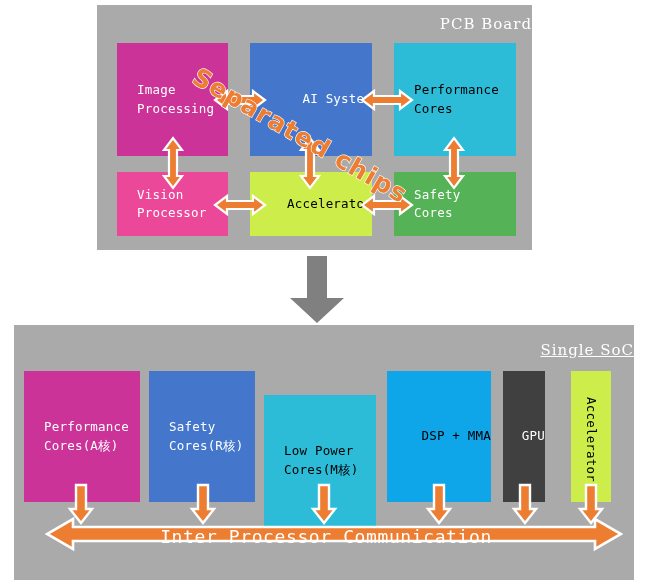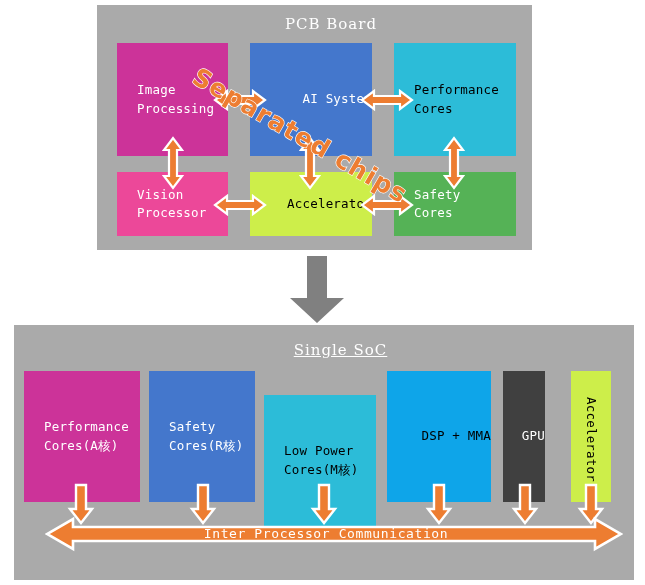--- a/index.html
+++ b/index.html
@@ -1,37 +1,37 @@
 <!DOCTYPE html>
 <html><head>
 <meta charset="utf-8">
 <style>
   html,body{margin:0;padding:0;background:#ffffff;}
   body{width:645px;height:585px;position:relative;overflow:hidden;
        font-family:"DejaVu Sans Mono","Liberation Mono",monospace;}
   .panel{position:absolute;background:#aaaaaa;}
-  .panel-title{position:absolute;left:0;right:0;text-align:center;color:#ffffff;
+  .panel-title{position:absolute;left:0;right:0;text-align:right;color:#ffffff;
        font-family:"DejaVu Serif","Liberation Serif",serif;font-size:15px;letter-spacing:1px;padding-left:33px;}
   .blk{position:absolute;display:flex;align-items:center;box-sizing:border-box;
        font-size:12.5px;line-height:1.45;letter-spacing:.2px;}
   .blk .lbl{padding-left:20px;white-space:pre-line;}
   .blk.ctr{justify-content:flex-end;}
   .blk.ctr .lbl{padding-left:0;text-align:center;}
   .blk.vert .lbl{padding-left:0;writing-mode:vertical-rl;text-orientation:mixed;
        position:absolute;top:26px;left:50%;transform:translateX(-50%);}
   
   .ar{position:absolute;}
   .ar svg{display:block;overflow:visible;}
   .overlay-txt{position:absolute;color:#ED7D31;font-weight:bold;font-size:25px;
        letter-spacing:1px;white-space:nowrap;transform-origin:left top;
        -webkit-text-stroke:1.2px #ffffff;paint-order:stroke fill;
        font-family:"DejaVu Sans","Liberation Sans",sans-serif;}
   .ipc{position:absolute;}
   .ipc-label{position:absolute;left:0;right:16px;text-align:center;color:#ffffff;
-       font-size:13px;letter-spacing:.6px;font-family:"DejaVu Sans Mono","Liberation Mono",monospace;}
+       font-size:18px;letter-spacing:.6px;font-family:"DejaVu Sans Mono","Liberation Mono",monospace;}
 </style>
 </head>
 <body>
 
 <div class="panel" style="left:97px;top:5px;width:435px;height:245px;">
   <div class="panel-title" style="top:10px;">PCB Board</div>
 </div>
 
 <div class="blk" style="left:117px;top:43px;width:111px;height:113px;background:#cc3399;color:#ffffff;">
   <span class="lbl">Image

